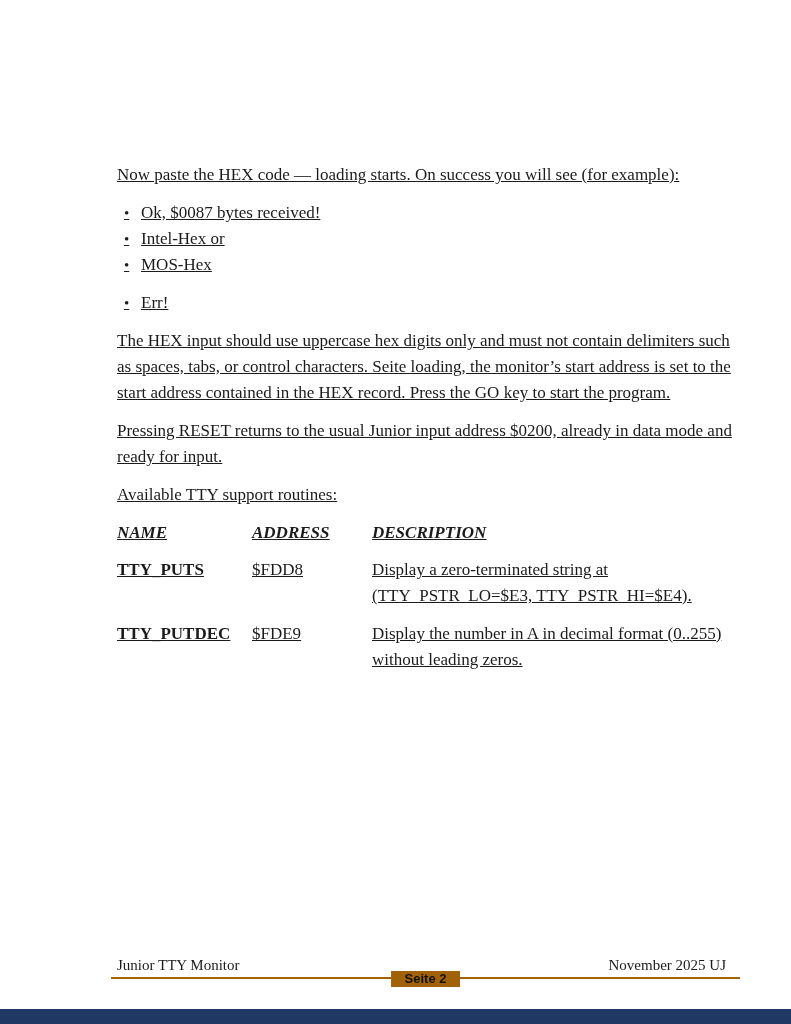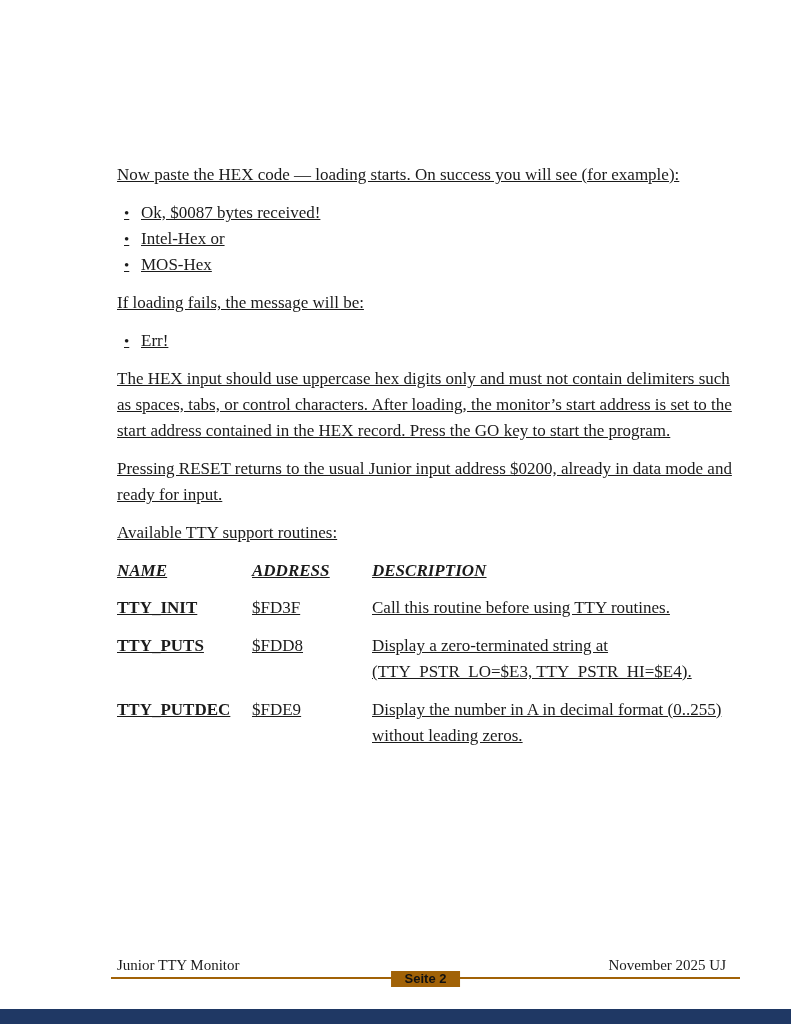--- a/index.html
+++ b/index.html
@@ -104,49 +104,43 @@
       <li>
         <span class="dot">•</span>
         <span>Intel-Hex or</span>
       </li>
       <li>
         <span class="dot">•</span>
         <span>MOS-Hex</span>
       </li>
     </ul>
 
-    <p>If loading fails, the message will be:</p>
 
     <ul class="bullets">
       <li>
         <span class="dot">•</span>
         <span>Err!</span>
       </li>
     </ul>
 
-    <p>The HEX input should use uppercase hex digits only and must not contain delimiters such as spaces, tabs, or control characters. After loading, the monitor’s start address is set to the start address contained in the HEX record. Press the GO key to start the program.</p>
+    <p>The HEX input should use uppercase hex digits only and must not contain delimiters such as spaces, tabs, or control characters. Seite loading, the monitor’s start address is set to the start address contained in the HEX record. Press the GO key to start the program.</p>
 
     <p>Pressing RESET returns to the usual Junior input address $0200, already in data mode and ready for input.</p>
 
     <p>Available TTY support routines:</p>
 
     <table class="routines">
       <thead>
         <tr>
           <th class="col-name">NAME</th>
           <th class="col-addr">ADDRESS</th>
           <th class="col-desc">DESCRIPTION</th>
         </tr>
       </thead>
       <tbody>
-        <tr>
-          <td class="col-name">TTY_INIT</td>
-          <td class="col-addr">$FD3F</td>
-          <td class="col-desc">Call this routine before using TTY routines.</td>
-        </tr>
         <tr>
           <td class="col-name">TTY_PUTS</td>
           <td class="col-addr">$FDD8</td>
           <td class="col-desc">Display a zero-terminated string at (TTY_PSTR_LO=$E3, TTY_PSTR_HI=$E4).</td>
         </tr>
         <tr>
           <td class="col-name">TTY_PUTDEC</td>
           <td class="col-addr">$FDE9</td>
           <td class="col-desc">Display the number in A in decimal format (0..255) without leading zeros.</td>
         </tr>

